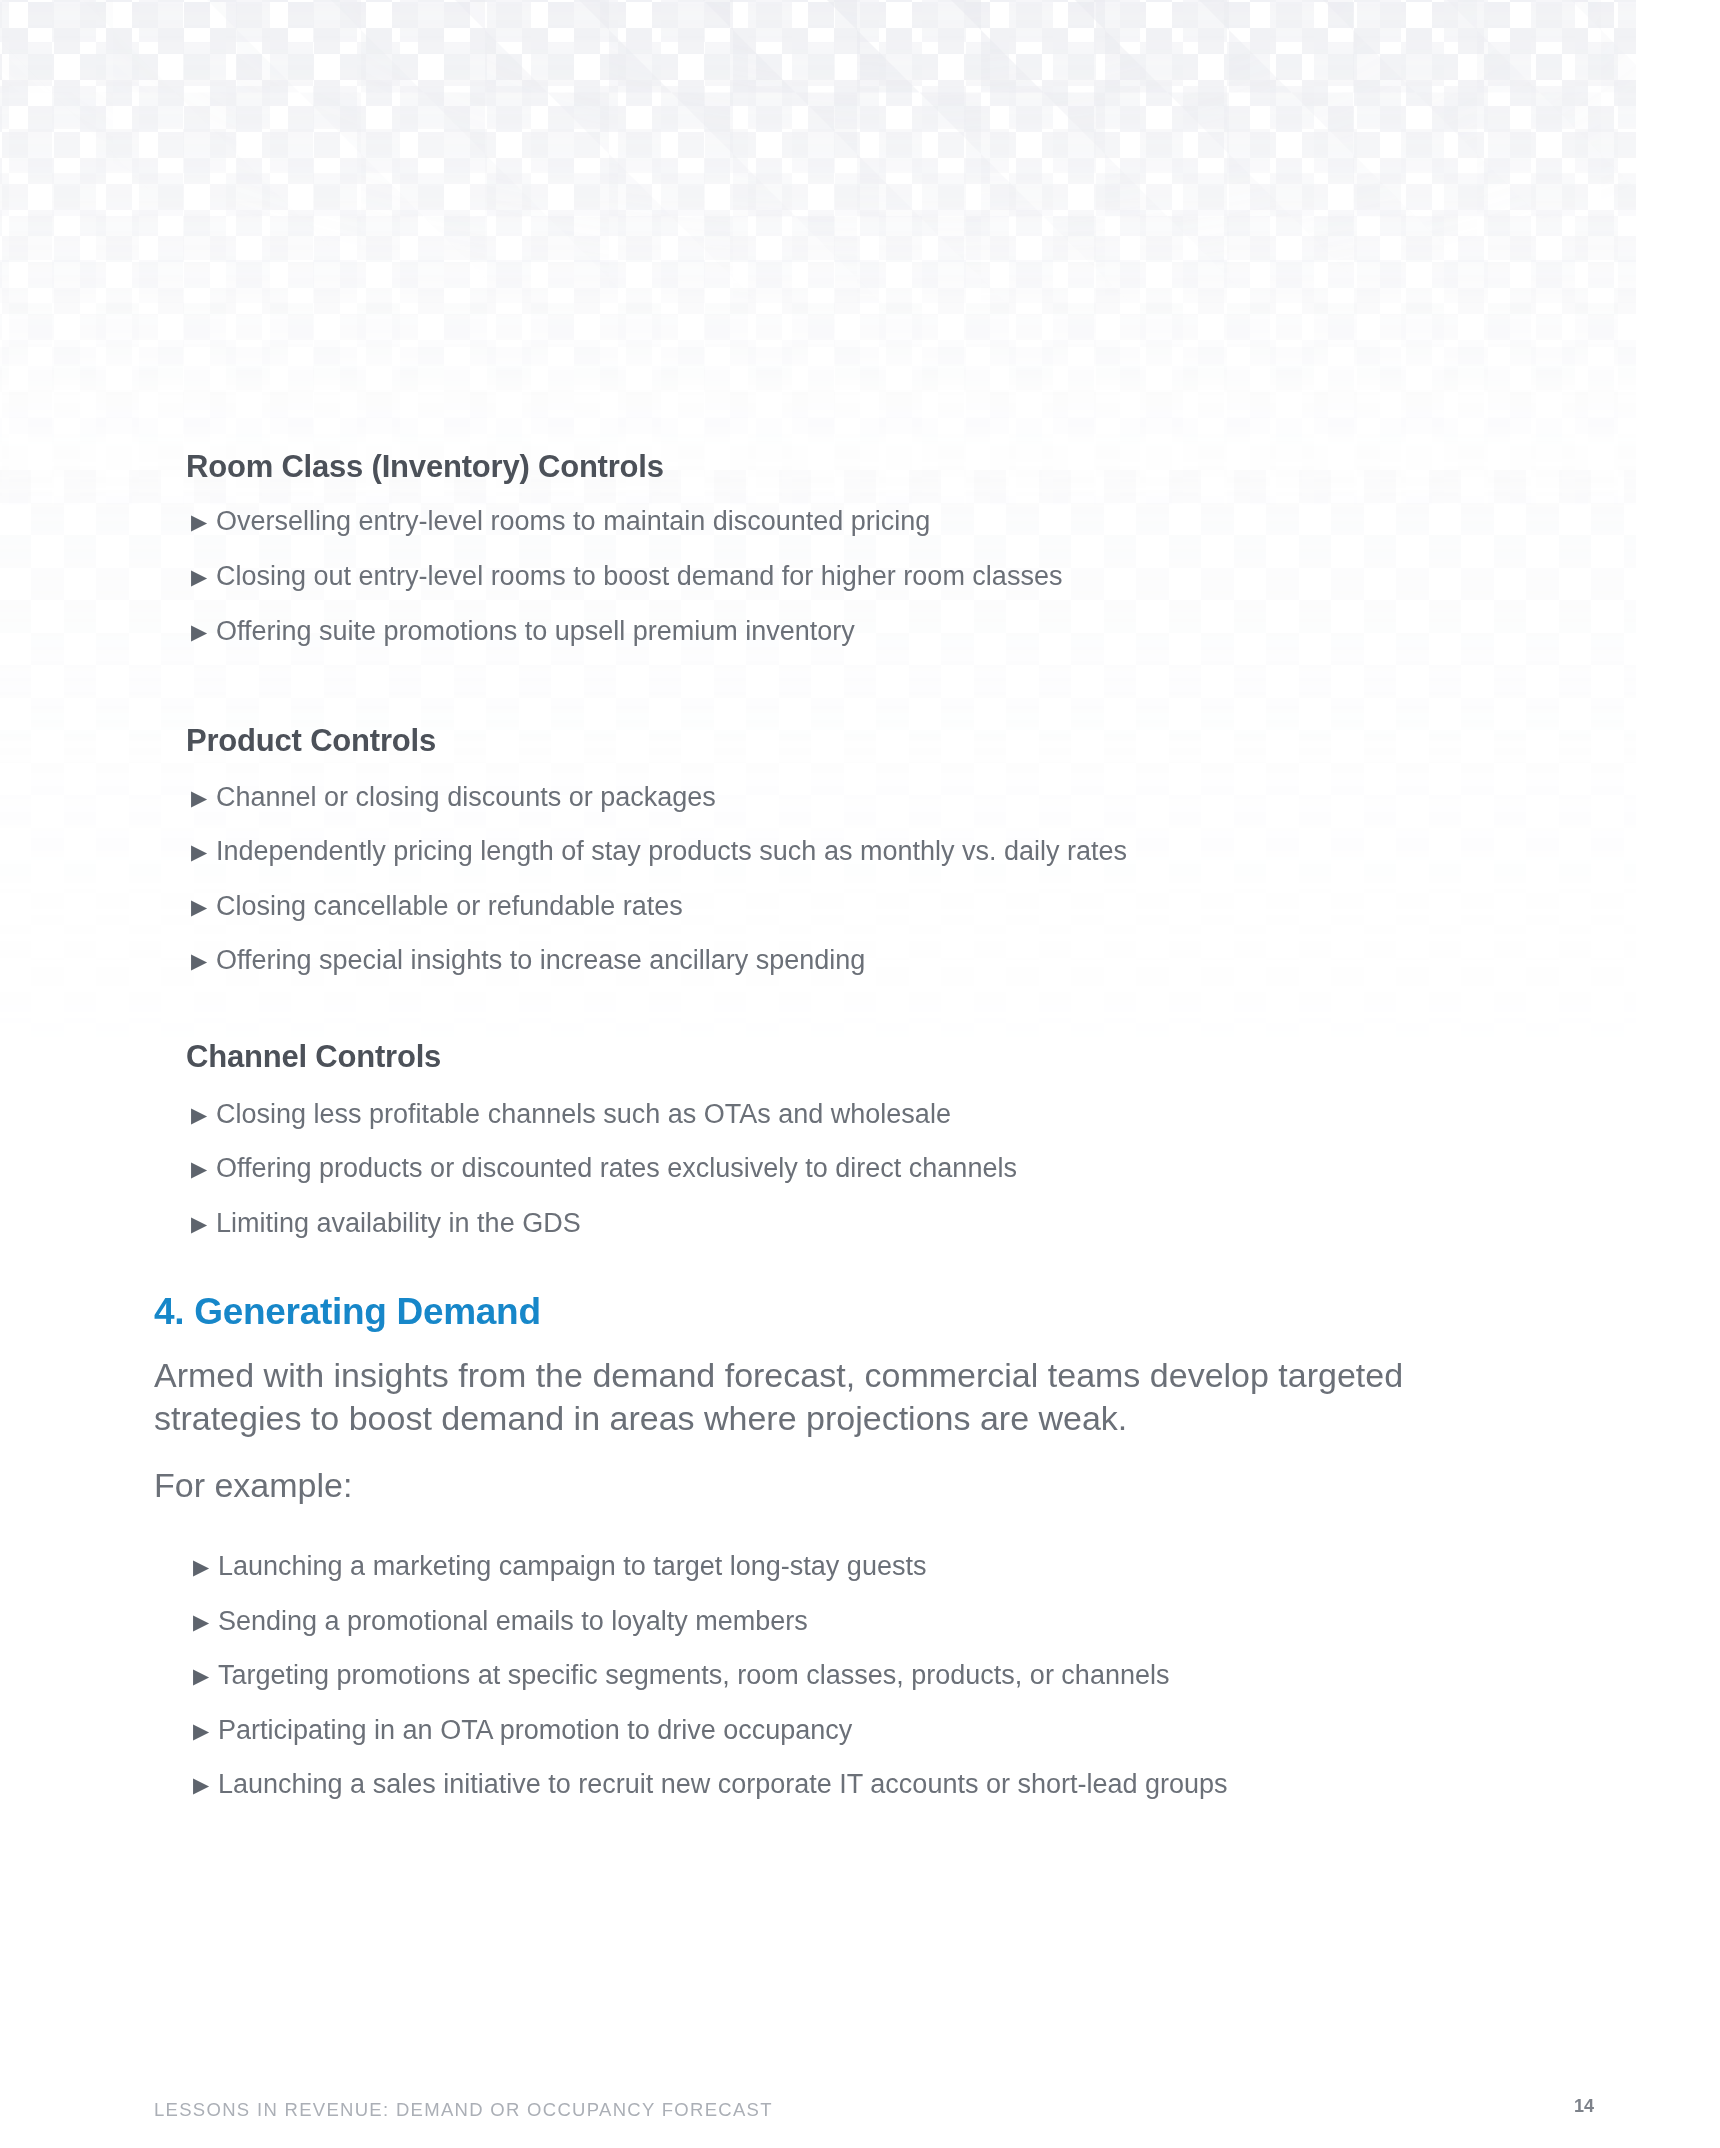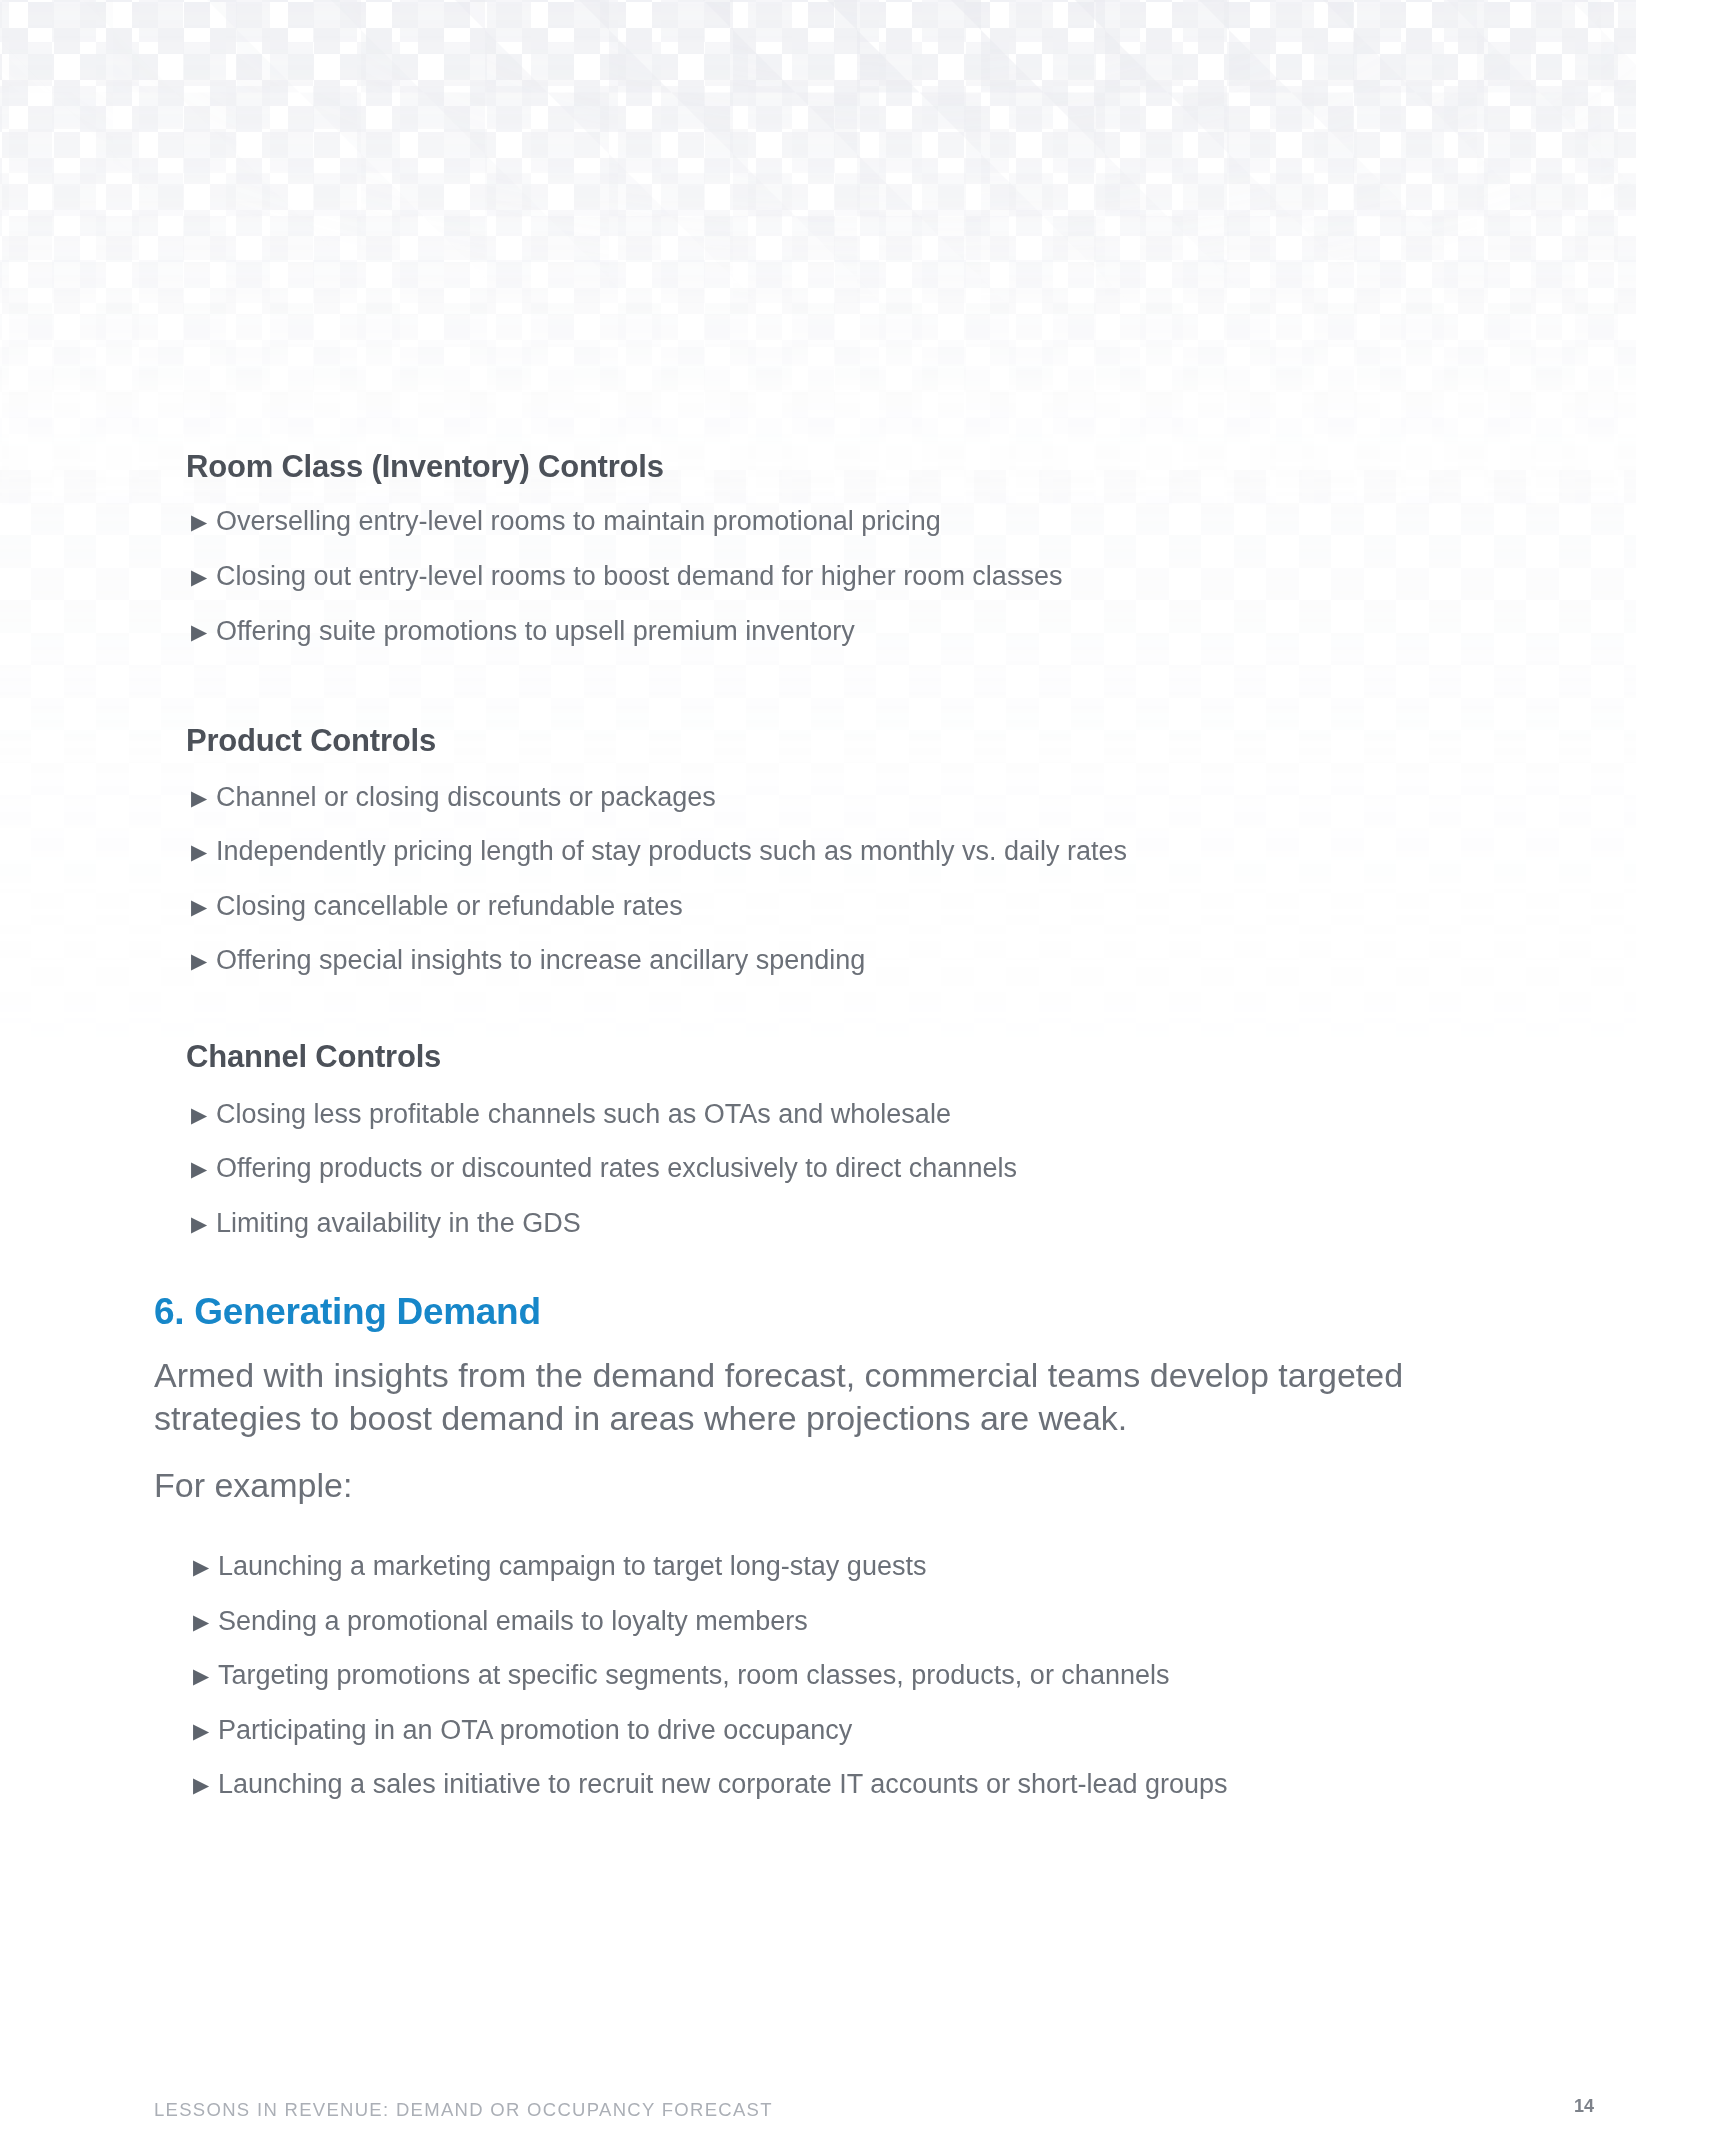--- a/index.html
+++ b/index.html
@@ -191,21 +191,21 @@
     <div class="deco-layer l3"></div>
   </div>
   <div class="deco-faint"></div>
 
   <div class="content">
 
     <div class="section-heading" style="top:449px;">Room Class (Inventory) Controls</div>
 
     <div class="bullet-row" style="top:503px; left:191px;">
       <span class="bullet-marker">▶</span>
-      <span class="bullet-text">Overselling entry-level rooms to maintain promotional pricing</span>
+      <span class="bullet-text">Overselling entry-level rooms to maintain discounted pricing</span>
     </div>
     <div class="bullet-row" style="top:558px; left:191px;">
       <span class="bullet-marker">▶</span>
       <span class="bullet-text">Closing out entry-level rooms to boost demand for higher room classes</span>
     </div>
     <div class="bullet-row" style="top:613px; left:191px;">
       <span class="bullet-marker">▶</span>
       <span class="bullet-text">Offering suite promotions to upsell premium inventory</span>
     </div>
 
@@ -236,21 +236,21 @@
     </div>
     <div class="bullet-row" style="top:1150px; left:191px;">
       <span class="bullet-marker">▶</span>
       <span class="bullet-text">Offering products or discounted rates exclusively to direct channels</span>
     </div>
     <div class="bullet-row" style="top:1205px; left:191px;">
       <span class="bullet-marker">▶</span>
       <span class="bullet-text">Limiting availability in the GDS</span>
     </div>
 
-    <div class="blue-heading" style="top:1291px;">6. Generating Demand</div>
+    <div class="blue-heading" style="top:1291px;">4. Generating Demand</div>
 
     <div class="body-paragraph" style="top:1354px;">Armed with insights from the demand forecast, commercial teams develop targeted strategies to boost demand in areas where projections are weak.</div>
 
     <div class="body-paragraph" style="top:1464px;">For example:</div>
 
     <div class="bullet-row" style="top:1548px; left:193px;">
       <span class="bullet-marker">▶</span>
       <span class="bullet-text">Launching a marketing campaign to target long-stay guests</span>
     </div>
     <div class="bullet-row" style="top:1603px; left:193px;">

